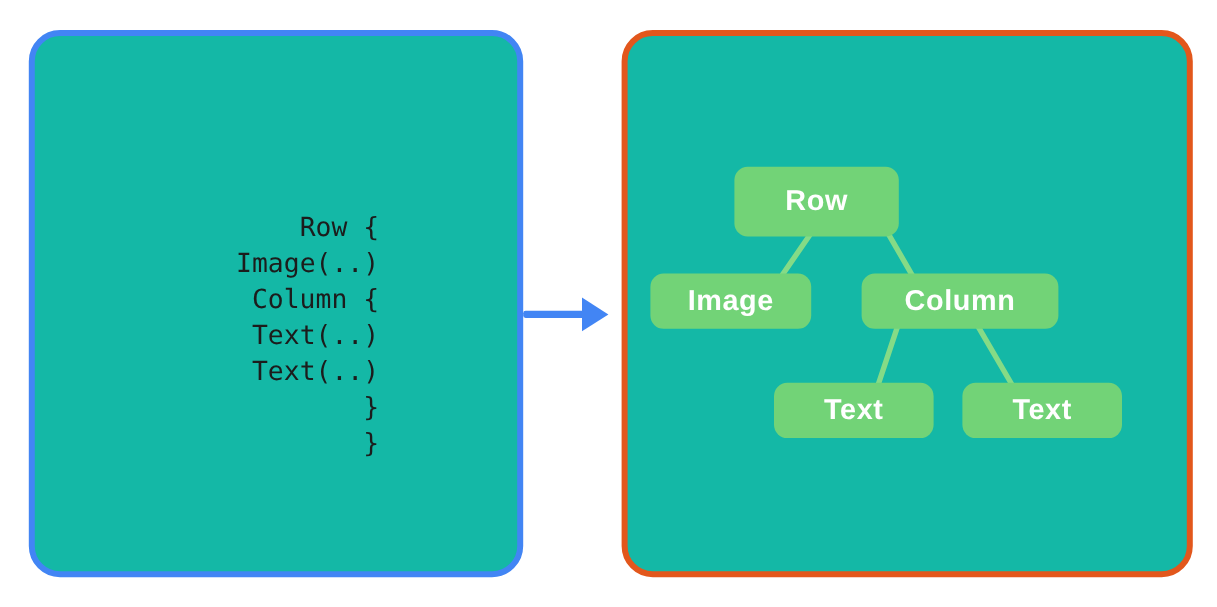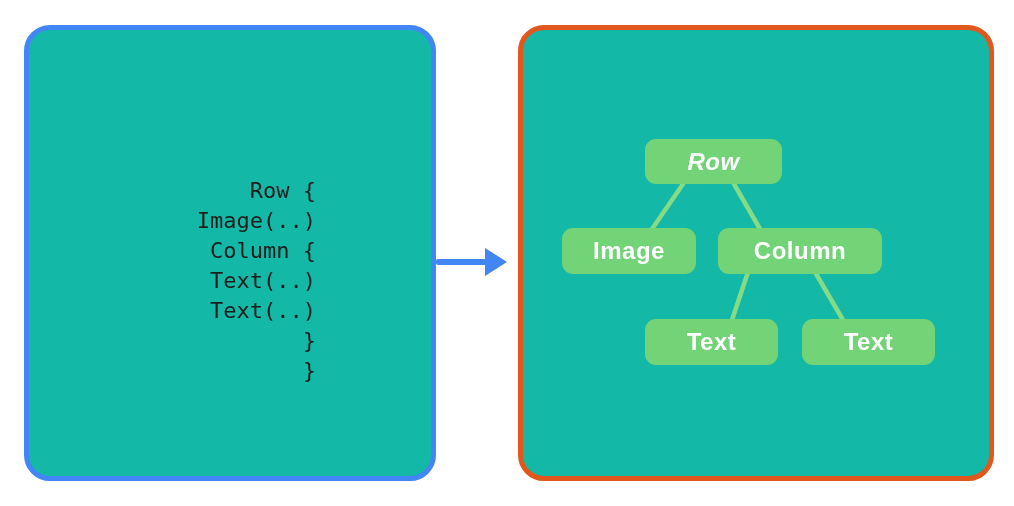--- a/index.html
+++ b/index.html
@@ -83,22 +83,22 @@
     background: var(--node_green, #72D377);
     border-radius: 11px;
     color: var(--node_text, #ffffff);
     font-size: 24px;
     font-weight: 700;
     letter-spacing: 0.5px;
     display: flex;
     align-items: center;
     justify-content: center;
   }
-  .node-row    { left: 645px; top: 139px; width: 137px; height: 45px; font-style: italic; }
-  .node-image  { left: 562px; top: 228px; width: 134px; height: 46px; }
+  .node-row    { left: 612px; top: 139px; width: 137px; height: 58px; }
+  .node-image  { left: 542px; top: 228px; width: 134px; height: 46px; }
   .node-column { left: 718px; top: 228px; width: 164px; height: 46px; }
   .node-text1  { left: 645px; top: 319px; width: 133px; height: 46px; }
   .node-text2  { left: 802px; top: 319px; width: 133px; height: 46px; }
 </style>
 </head>
 <body>
 
 <div class="page">
 
   <div class="panel left-panel">

